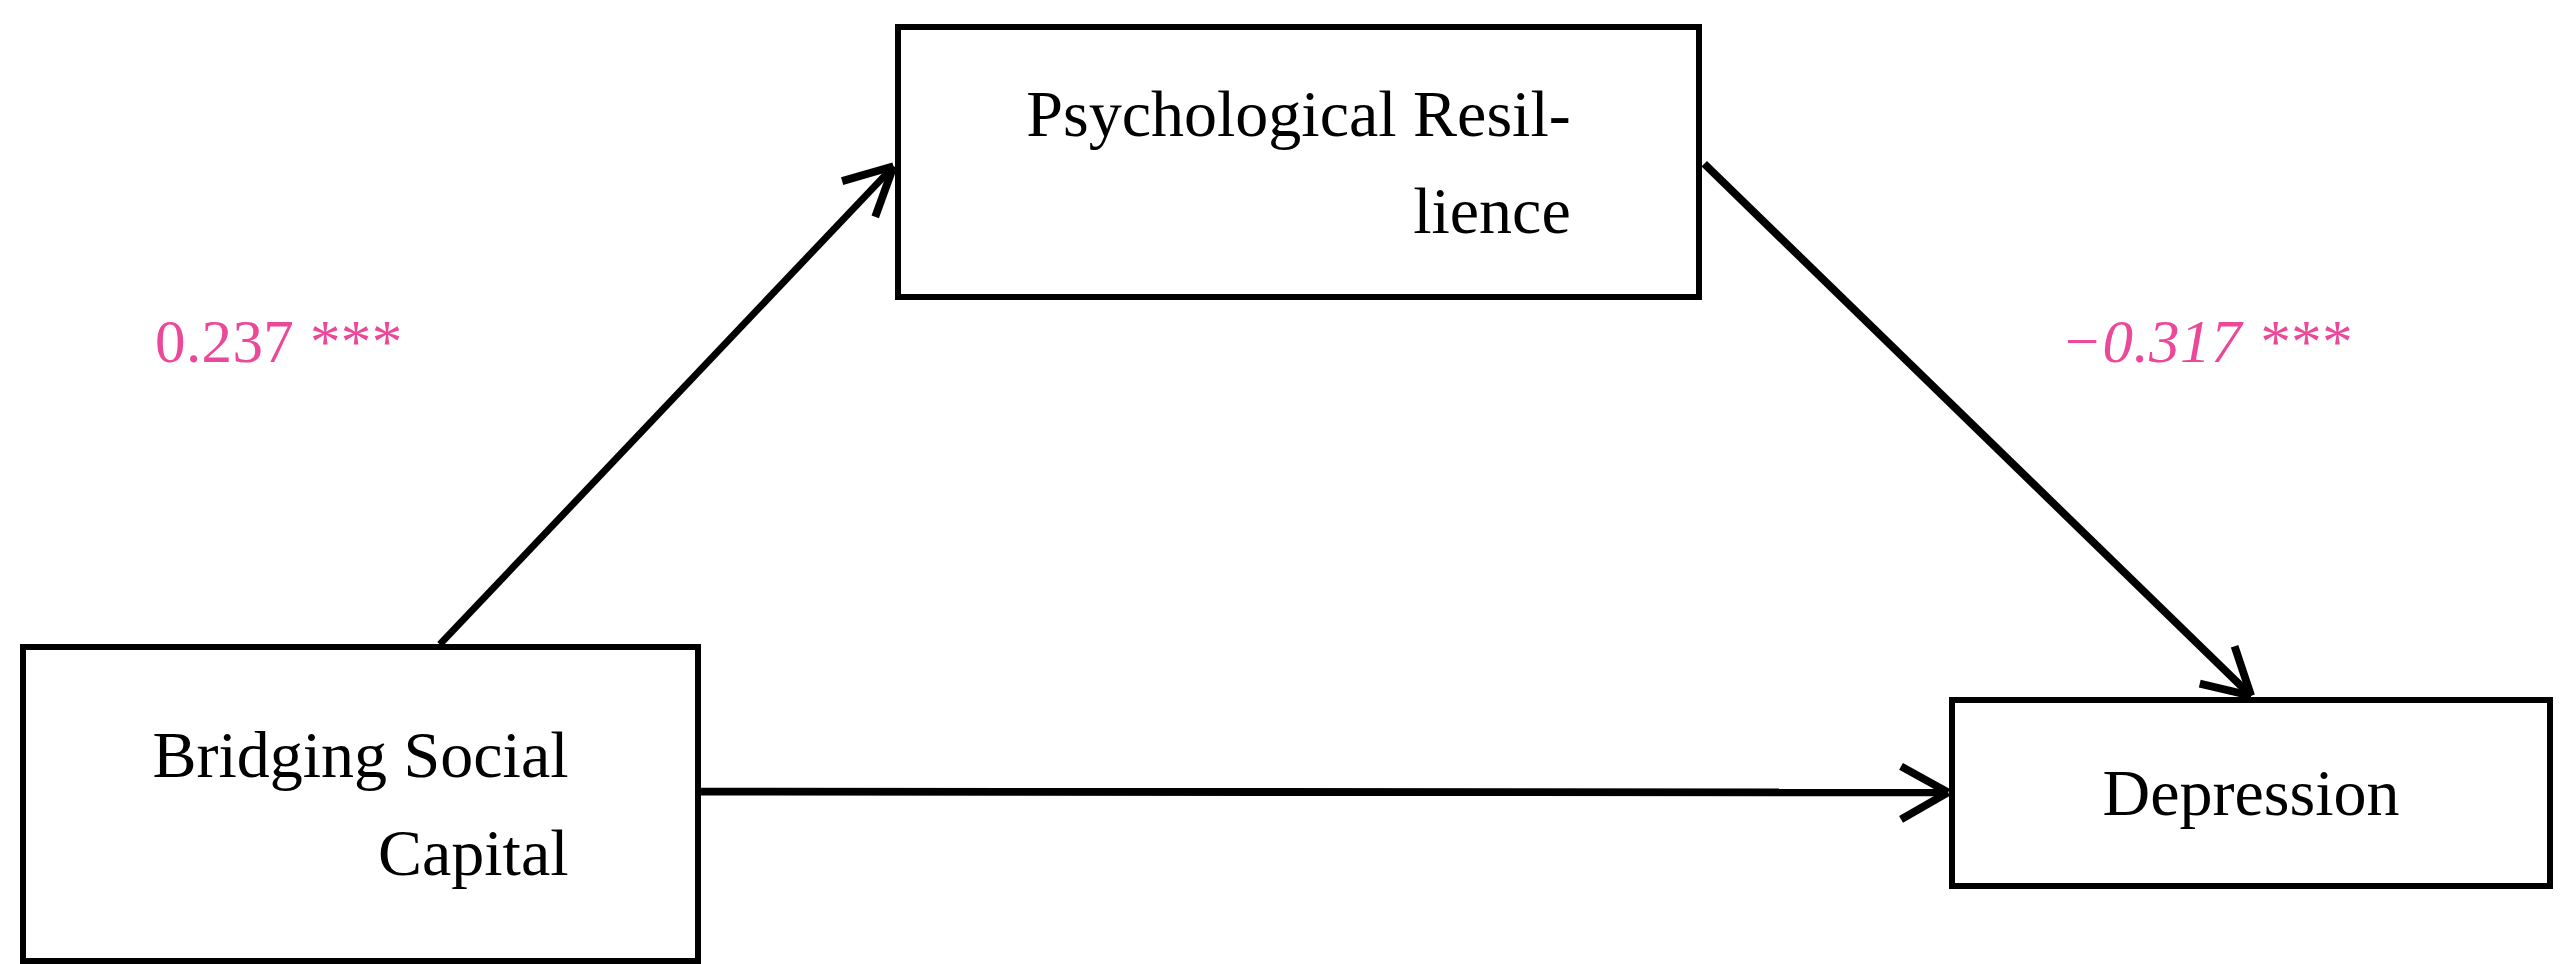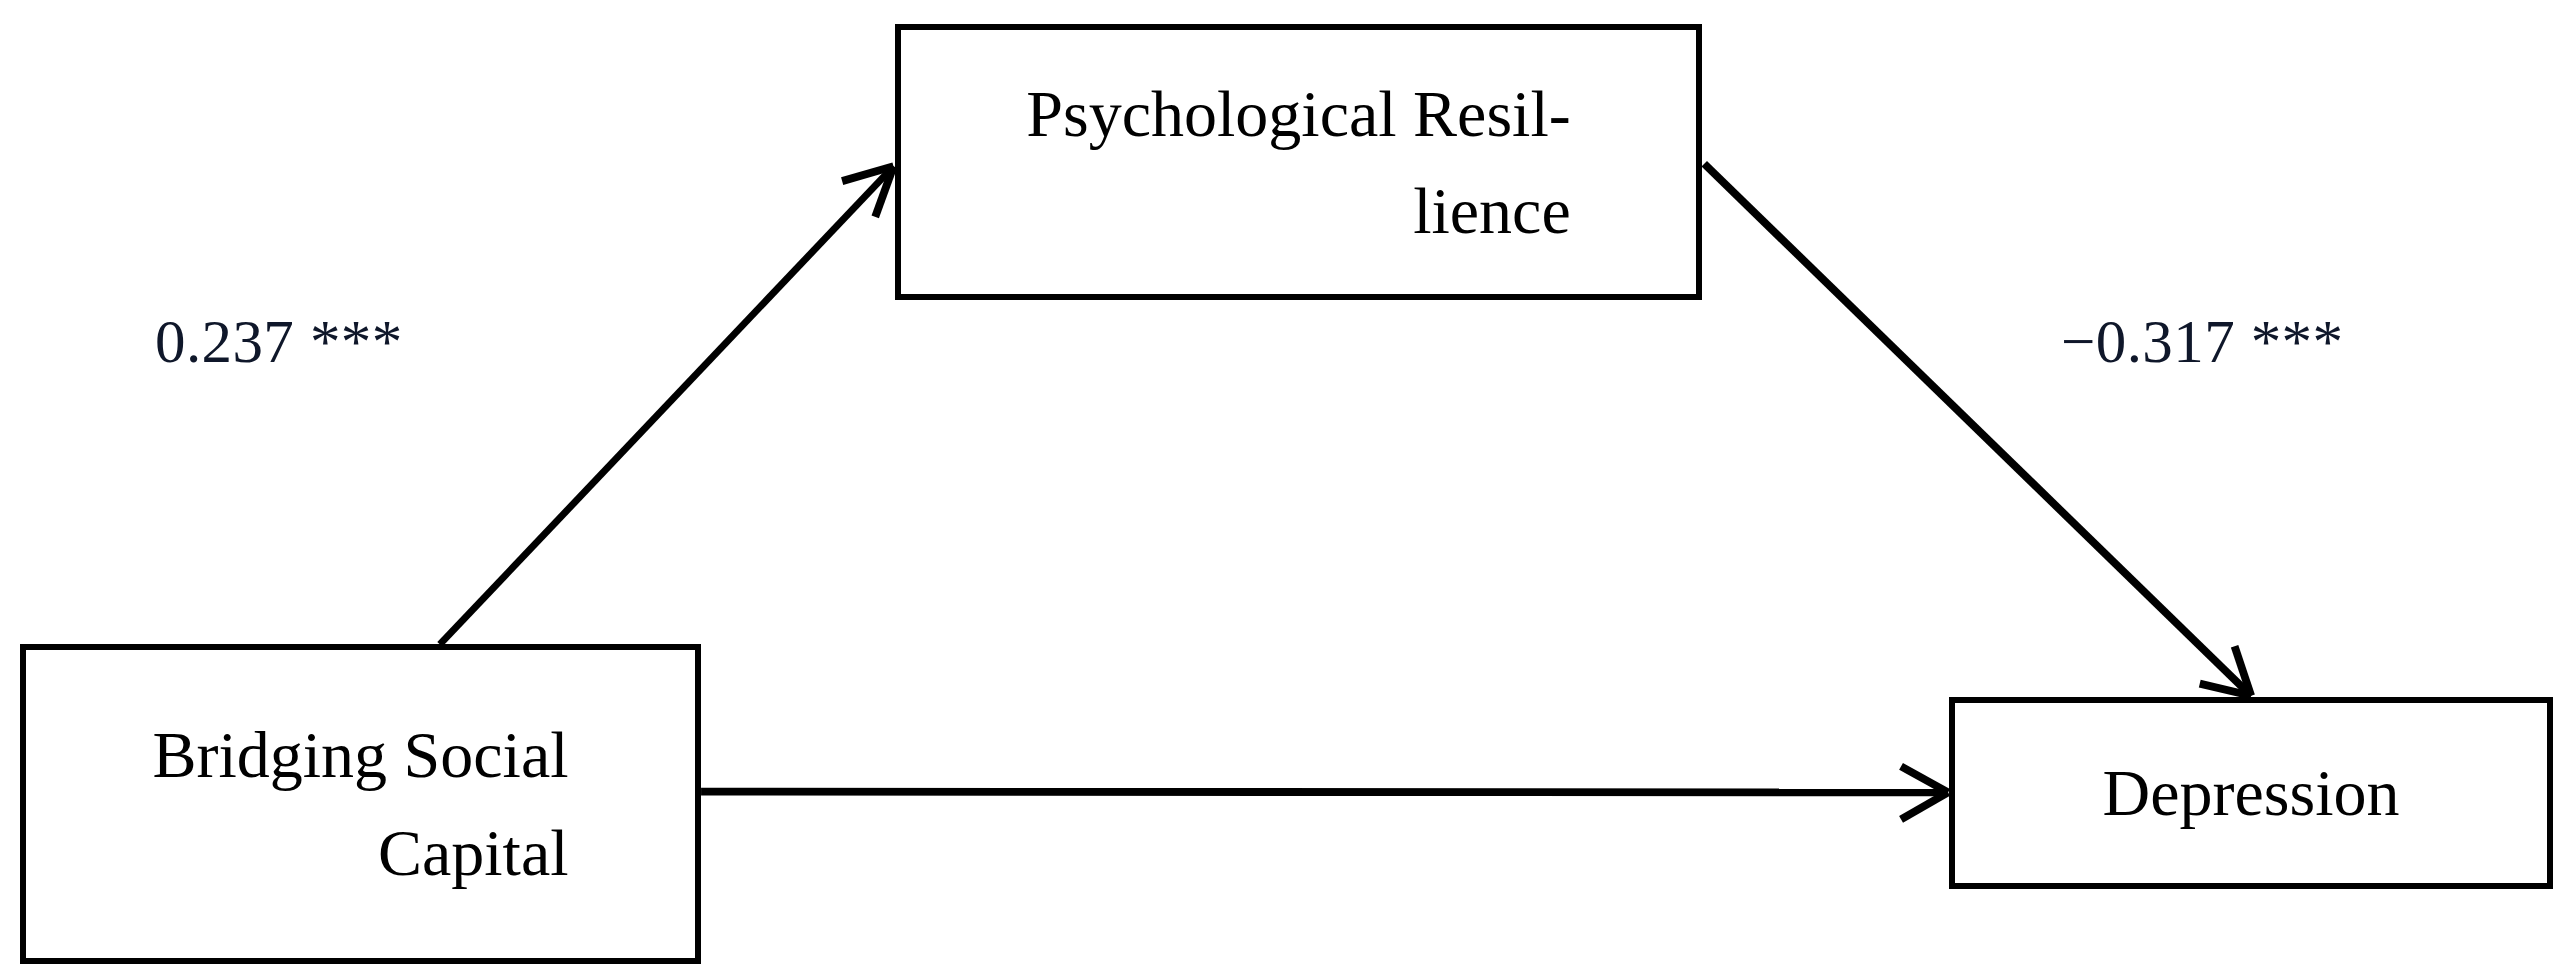--- a/index.html
+++ b/index.html
@@ -60,31 +60,32 @@
   #node-outcome {
     left: 1949px;
     top: 697px;
     width: 604px;
     height: 192px;
   }
   .edge-label {
     position: absolute;
     font-family: "Liberation Serif", "DejaVu Serif", serif;
     font-size: 61px;
-    color: #0f172a;
+    color: #ec4899;
     white-space: nowrap;
     letter-spacing: 0.4px;
   }
   #label-a-path {
     left: 155px;
     top: 307px;
   }
   #label-b-path {
     left: 2061px;
     top: 307px;
+    font-style: italic;
   }
   #label-c-path {
     left: 1252px;
     top: 881px;
   }
 </style>
 </head>
 <body>
 
 <div id="diagram-root">

